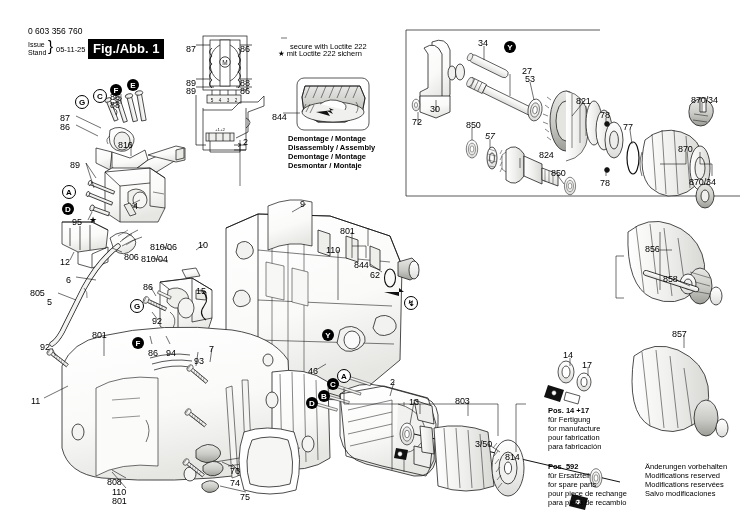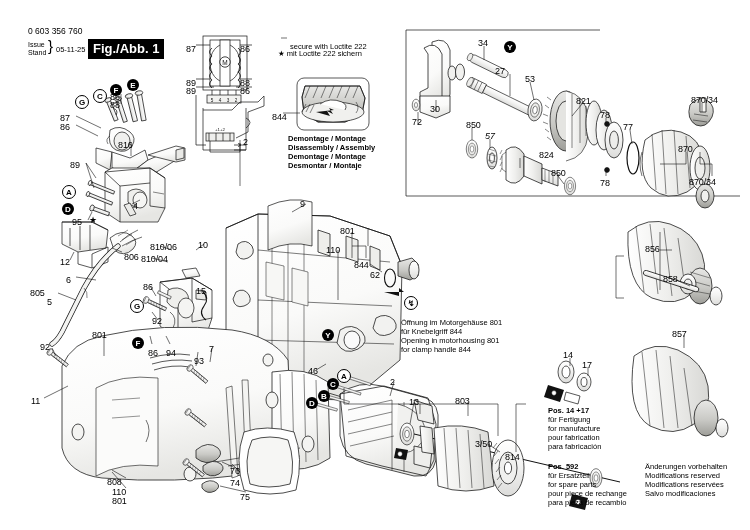--- a/index.html
+++ b/index.html
@@ -570,26 +570,20 @@
   </div>
   <div class="note" style="left:290px;top:42px;">secure with Loctite 222</div>
 
   <div class="note" style="left:288px;top:134px;">
     <div class="h">Demontage / Montage</div>
     <div class="h">Disassembly / Assembly</div>
     <div class="h">Demontage / Montage</div>
     <div class="h">Desmontar / Montaje</div>
   </div>
 
-  <div class="note" style="left:401px;top:318px;">
-    <div>Öffnung im Motorgehäuse 801</div>
-    <div>für Knebelgriff 844</div>
-    <div>Opening in motorhousing 801</div>
-    <div>for clamp handle 844</div>
-  </div>
 
   <div class="note" style="left:548px;top:406px;">
     <div class="h">Pos. 14 +17</div>
     <div>für Fertigung</div>
     <div>for manufacture</div>
     <div>pour fabrication</div>
     <div>para fabricación</div>
   </div>
 
   <div class="note" style="left:548px;top:462px;">
@@ -653,21 +647,21 @@
       <div class="lbl" style="left: 308px; top: 366px;">46</div>
       <div class="lbl" style="left: 390px; top: 377px;">2</div>
       <div class="lbl" style="left: 409px; top: 397px;">13</div>
       <div class="lbl" style="left: 455px; top: 396px;">803</div>
       <div class="lbl" style="left: 475px; top: 439px;">3/50</div>
       <div class="lbl" style="left: 505px; top: 452px;">814</div>
       <div class="lbl" style="left: 230px; top: 478px;">74</div>
       <div class="lbl" style="left: 240px; top: 492px;">75</div>
       <div class="lbl" style="left: 230px; top: 466px;">76</div>
       <div class="lbl" style="left: 478px; top: 38px;">34</div>
-      <div class="lbl" style="left: 495px; top: 66px; text-align: center;">27</div>
+      <div class="lbl" style="left: 522px; top: 66px; text-align: center;">27</div>
       <div class="lbl" style="left: 525px; top: 74px;">53</div>
       <div class="lbl" style="left: 412px; top: 117px;">72</div>
       <div class="lbl" style="left: 430px; top: 104px;">30</div>
       <div class="lbl" style="left: 466px; top: 120px;">850</div>
       <div class="lbl" style="left: 485px; top: 131px; font-style: italic;">57</div>
       <div class="lbl" style="left: 495px; top: 150px; padding-left: 44px;">824</div>
       <div class="lbl" style="left: 551px; top: 168px;">850</div>
       <div class="lbl" style="left: 576px; top: 96px;">821</div>
       <div class="lbl" style="left: 600px; top: 110px;">78</div>
       <div class="lbl" style="left: 600px; top: 178px;">78</div>

